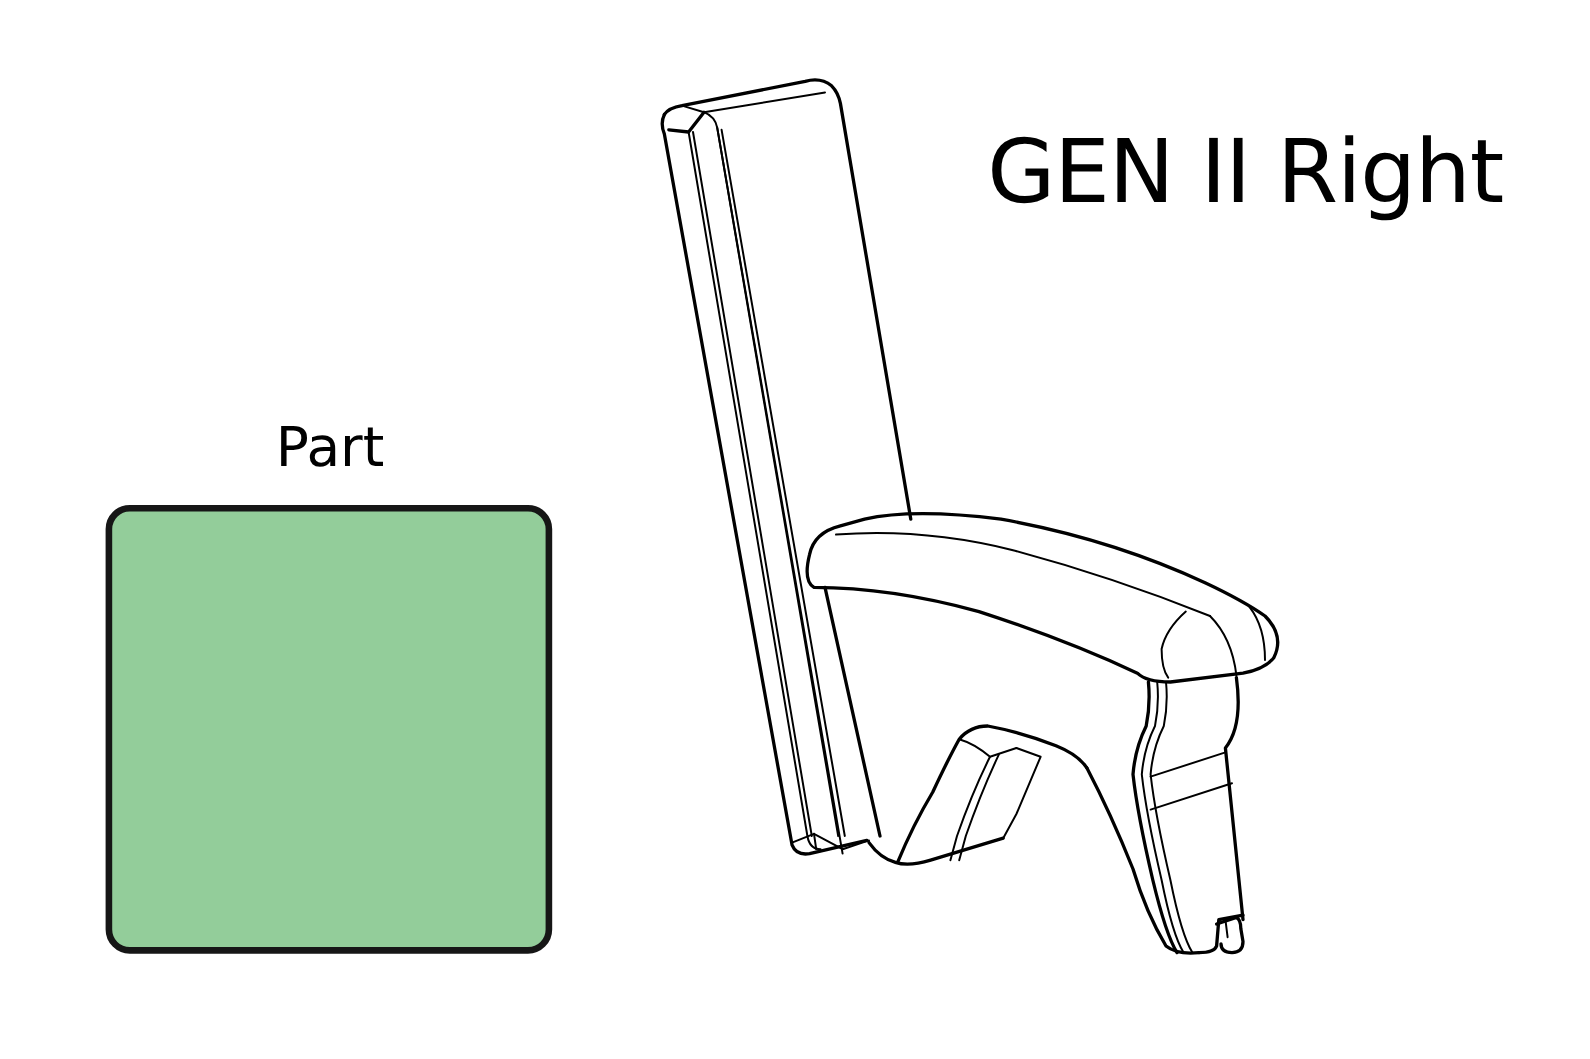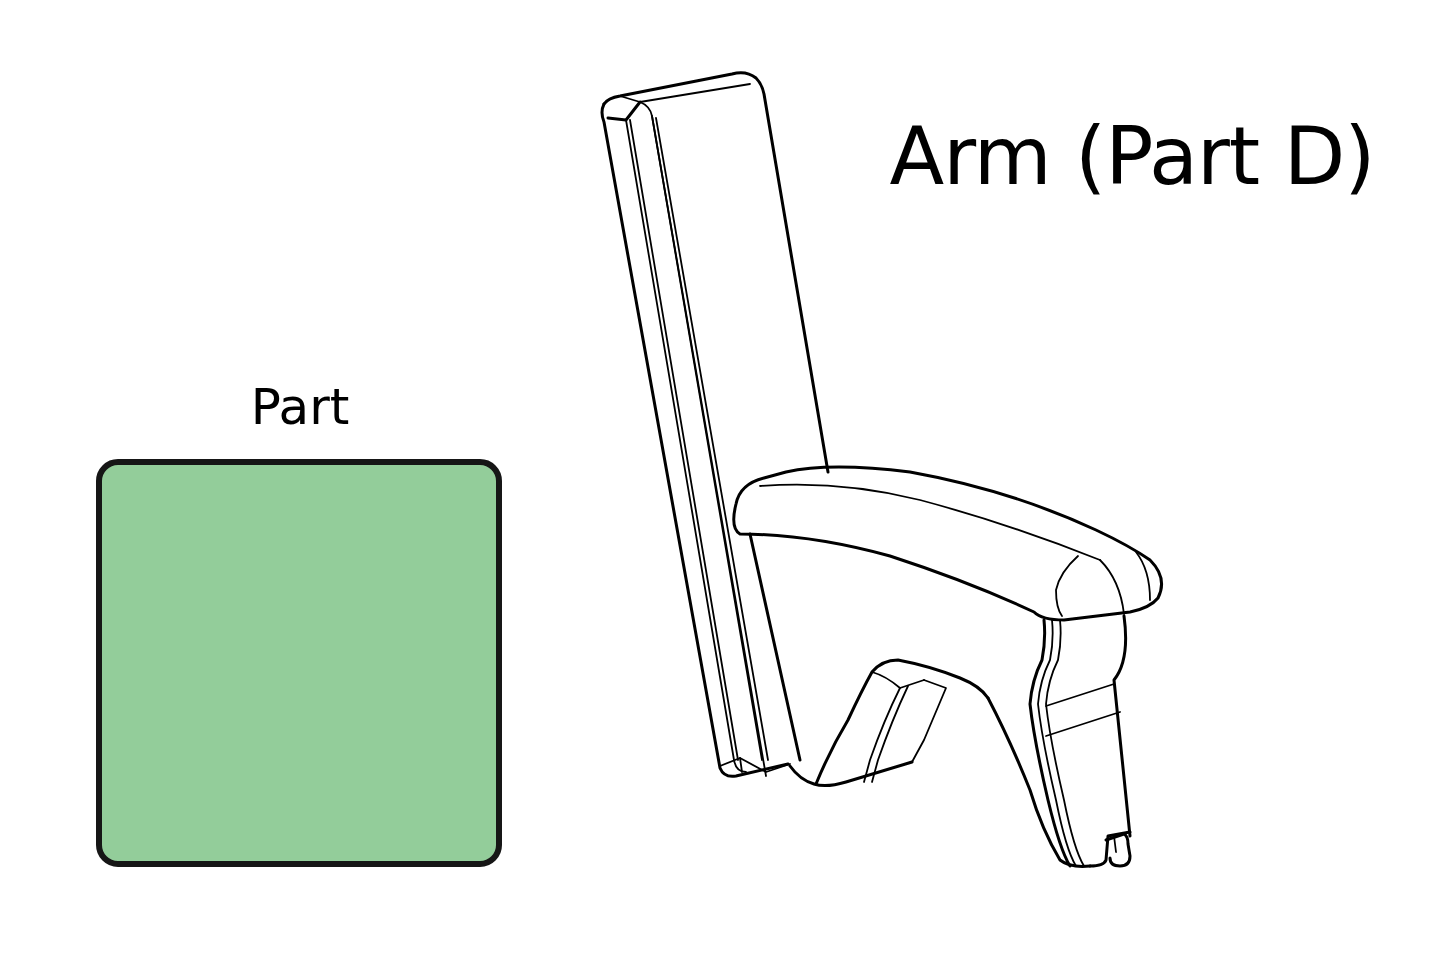--- a/index.html
+++ b/index.html
@@ -59,21 +59,21 @@
       stroke-width: 3;
       stroke-linejoin: round;
       stroke-linecap: round;
     }
     .drawing .thin { stroke-width: 1.8; }
   </style>
 </head>
 <body>
 
 <h1 class="title">
-  <span>Arm (Part D)</span>
+  <span>GEN II Right</span>
 </h1>
 
 <div class="swatch-label">Part</div>
 <div class="swatch" id="swatch" style="background: rgb(147, 205, 154); border-color: rgb(22, 22, 22);"></div>
 
 <svg class="drawing" viewBox="0 0 600 820" xmlns="http://www.w3.org/2000/svg">
 
   <path d="M14 44 Q10 52 14 62 L130 708 Q134 718 146 716 L198 704"></path>
   <path d="M14 44 Q18 38 30 36 L142 14 Q156 10 166 18 Q172 24 174 34 L238 412"></path>
 

